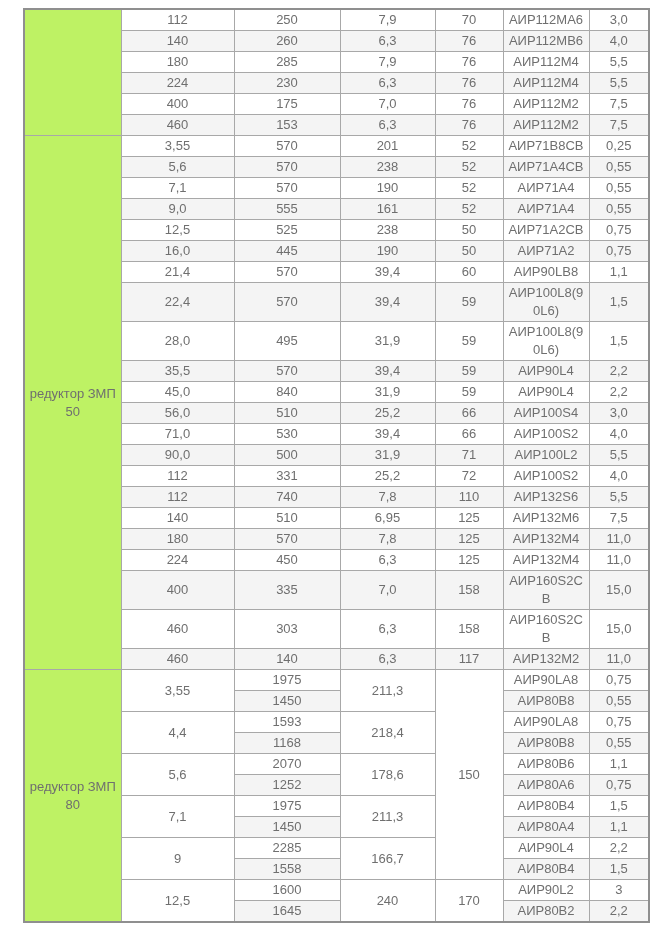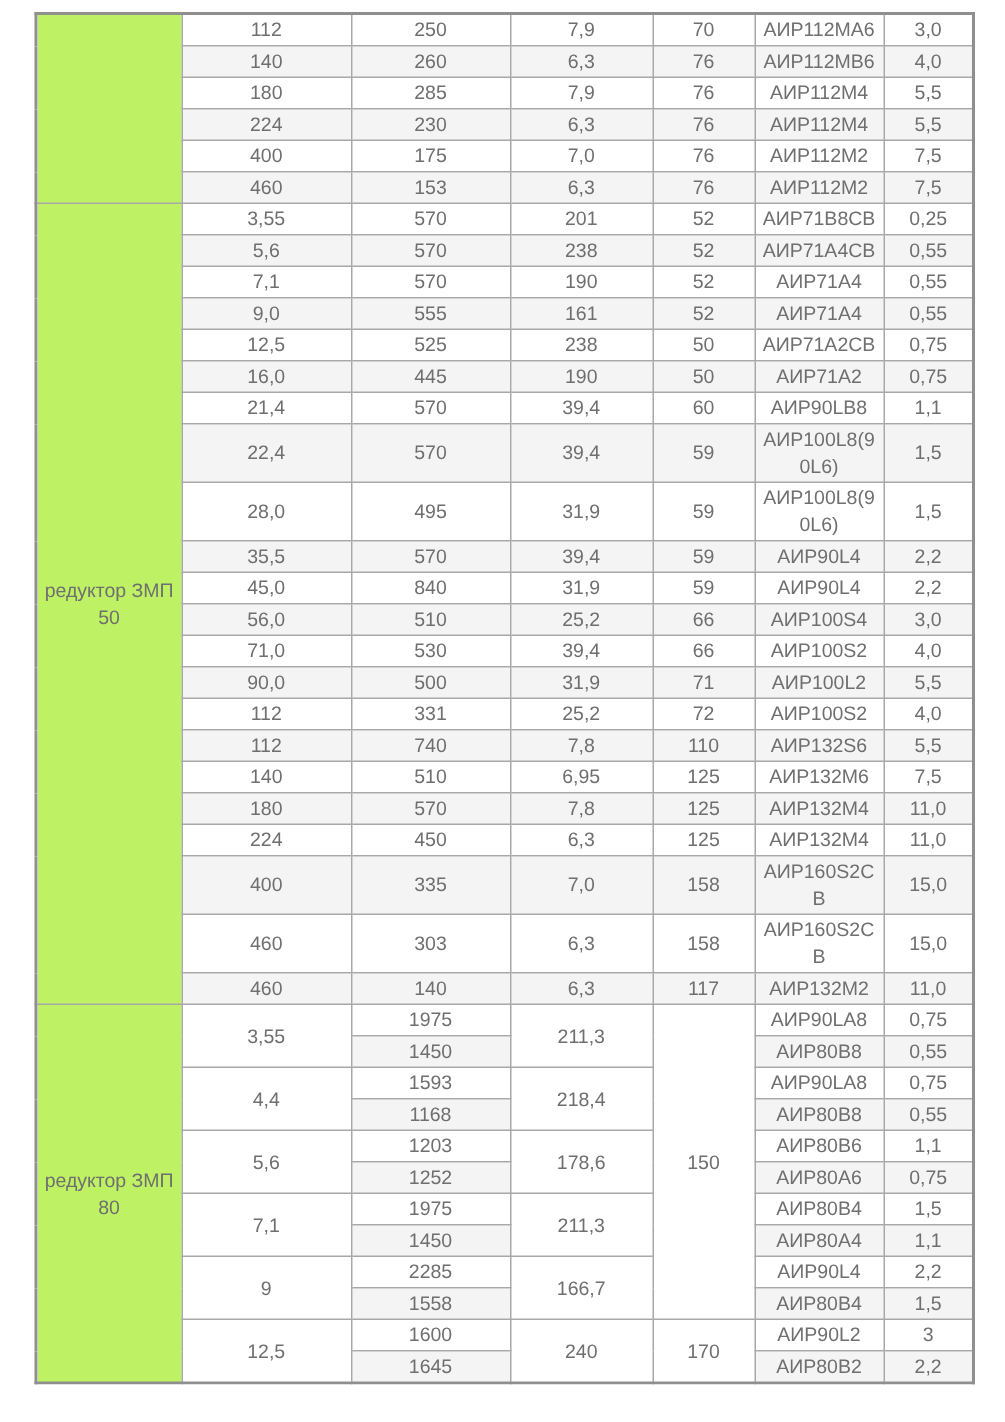--- a/index.html
+++ b/index.html
@@ -302,21 +302,21 @@
           <td class="motor-cell">АИР90LA8</td>
           <td class="power-cell">0,75</td>
         </tr>
         <tr class="even">
           <td class="speed-cell">1168</td>
           <td class="motor-cell">АИР80В8</td>
           <td class="power-cell">0,55</td>
         </tr>
         <tr>
           <td class="ratio-cell" rowspan="2">5,6</td>
-          <td class="speed-cell">1203</td>
+          <td class="speed-cell">2070</td>
           <td class="torque-cell" rowspan="2">178,6</td>
           <td class="motor-cell">АИР80В6</td>
           <td class="power-cell">1,1</td>
         </tr>
         <tr class="even">
           <td class="speed-cell">1252</td>
           <td class="motor-cell">АИР80А6</td>
           <td class="power-cell">0,75</td>
         </tr>
         <tr>

